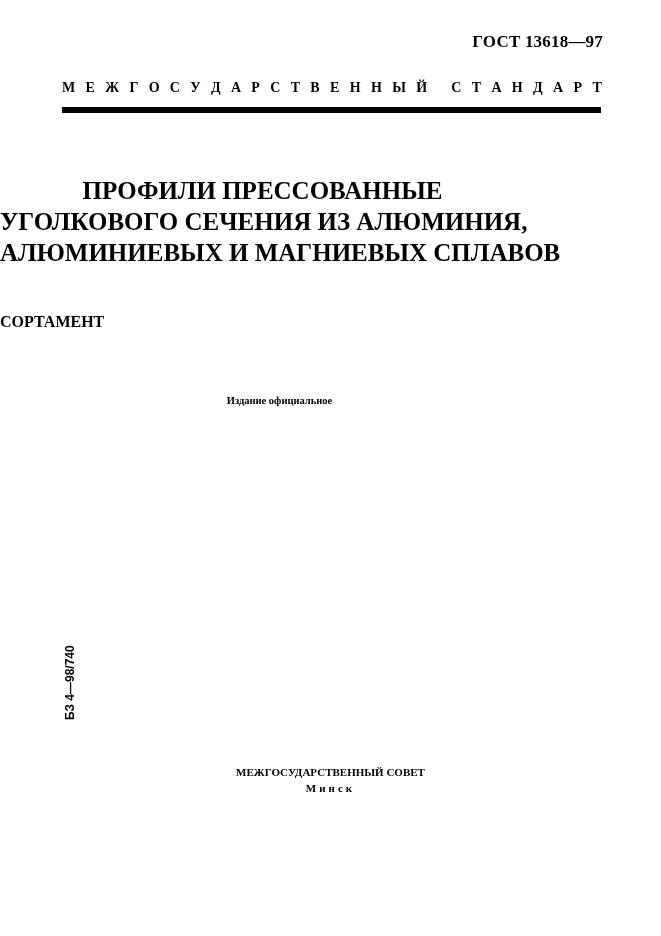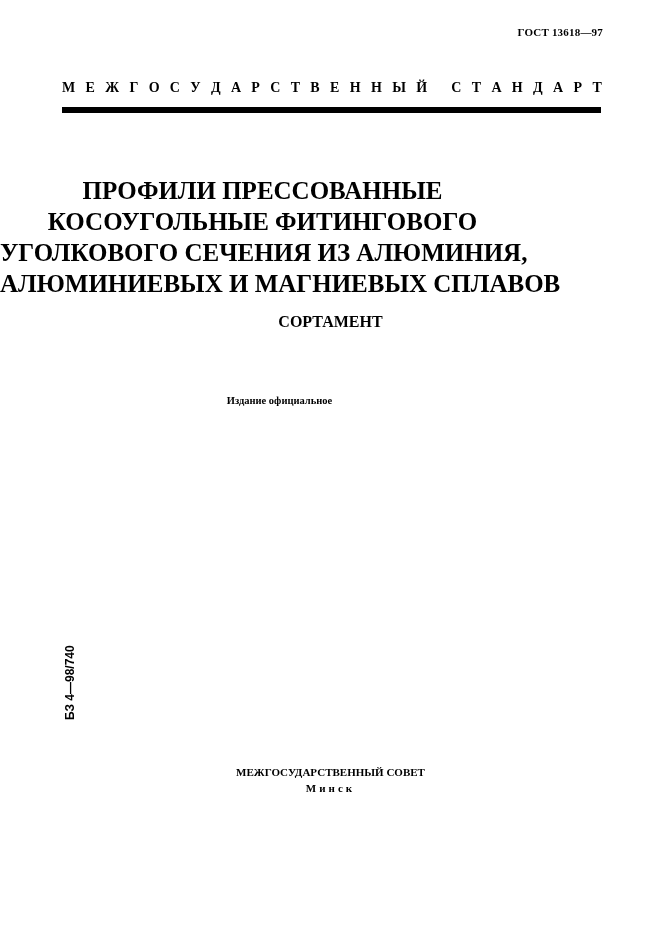--- a/index.html
+++ b/index.html
@@ -2,37 +2,37 @@
 <html><head>
   <meta charset="utf-8">
   <style>
     html, body { margin: 0; padding: 0; background: #ffffff; }
     body {
       width: 661px; height: 936px; position: relative; overflow: hidden;
       font-family: "Liberation Serif", "DejaVu Serif", serif; color: #000;
     }
     .abs { position: absolute; }
     .doc-number {
-      right: 58px; top: 26px; font-size: 11px; font-weight: bold; letter-spacing: 0.2px; font-family: Liberation Serif, serif;
+      right: 58px; top: 32px; font-size: 17px; font-weight: bold; letter-spacing: 0.2px; font-family: Liberation Serif, serif;
     }
     .standard-header {
       left: 62px; width: 540px; top: 80px; font-size: 14px; font-weight: bold;
       display: flex; justify-content: space-between;
     }
     .standard-header span { display: inline-block; }
     .rule {
       left: 62px; top: 107px; width: 539px; height: 6px; background: #000;
     }
     .title {
       left: 0; width: 525px; top: 175px; text-align: center;
       font-size: 25px; font-weight: bold; line-height: 31px;
     }
     .title div { white-space: nowrap; }
     .subtitle {
-      left: 0; width: 661px; top: 313px; text-align: center;
+      left: 0; width: 661px; top: 313px; 
       font-size: 16px; font-weight: bold;
     }
     .edition {
       left: 0; width: 559px; top: 395px; text-align: center;
       font-size: 10.5px; font-weight: bold;
     }
     .side-code {
       left: 63px; top: 720px; font-size: 12px; font-weight: bold;
       transform: rotate(-90deg); transform-origin: left top;
       white-space: nowrap; font-family: "Liberation Sans", "DejaVu Sans", sans-serif;
@@ -75,21 +75,20 @@
     <span>Д</span>
     <span>А</span>
     <span>Р</span>
     <span>Т</span>
   </div>
 
 <div class="abs rule"></div>
 
 <div class="abs title">
   <div>ПРОФИЛИ ПРЕССОВАННЫЕ</div>
-  <div>КОСОУГОЛЬНЫЕ ФИТИНГОВОГО</div>
   <div>УГОЛКОВОГО СЕЧЕНИЯ ИЗ АЛЮМИНИЯ,</div>
   <div>АЛЮМИНИЕВЫХ И МАГНИЕВЫХ СПЛАВОВ</div>
 </div>
 
 <div class="abs subtitle">СОРТАМЕНТ</div>
 
 <div class="abs edition">Издание официальное</div>
 
 <div class="abs side-code">БЗ 4—98/740</div>
 

